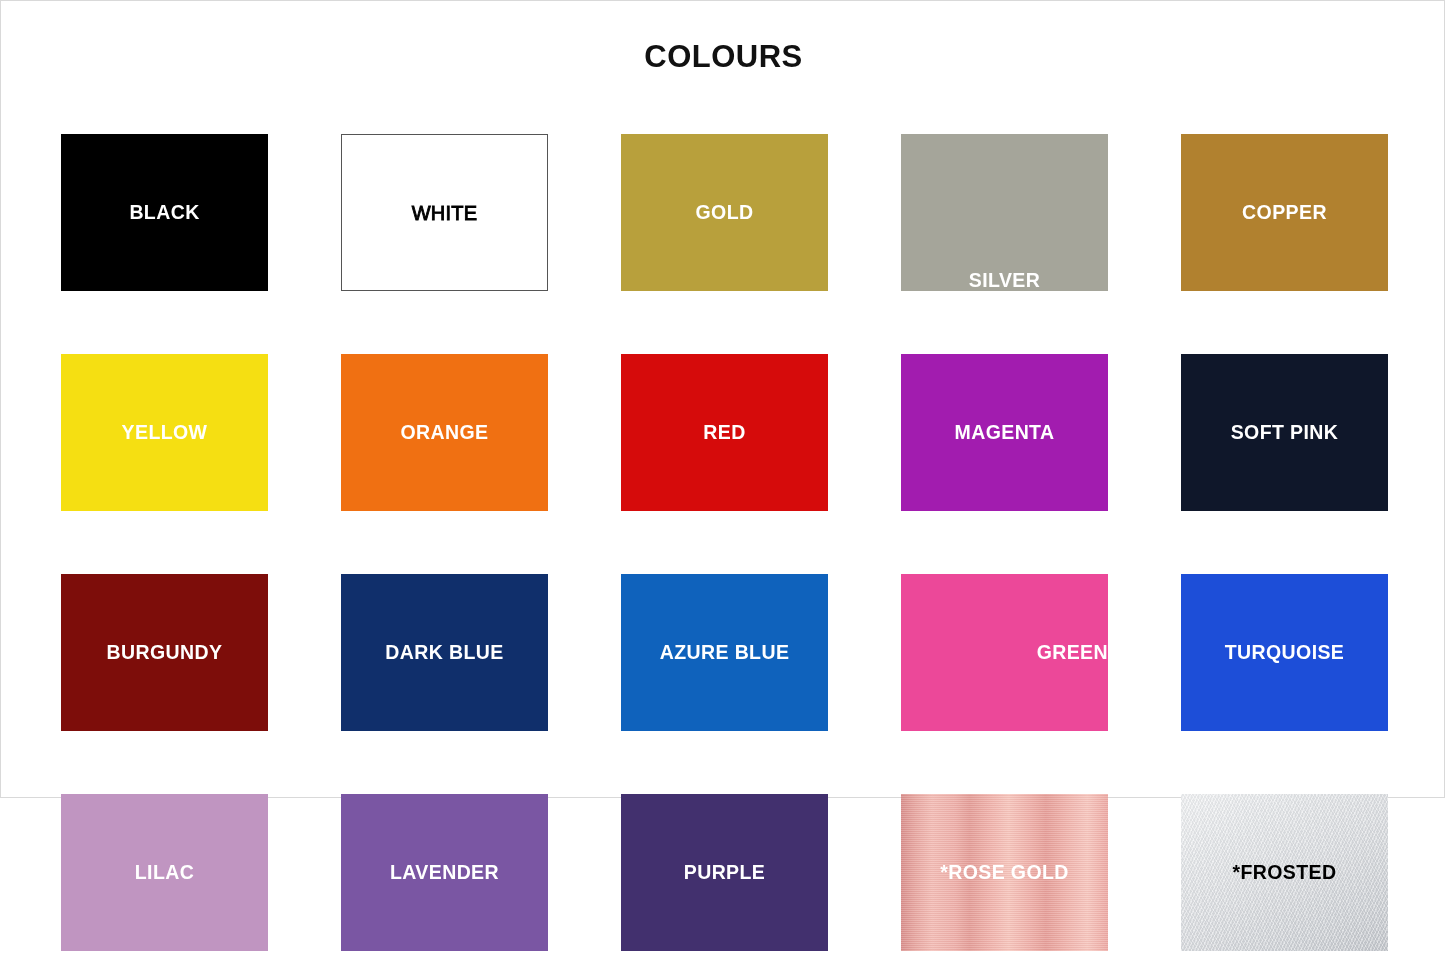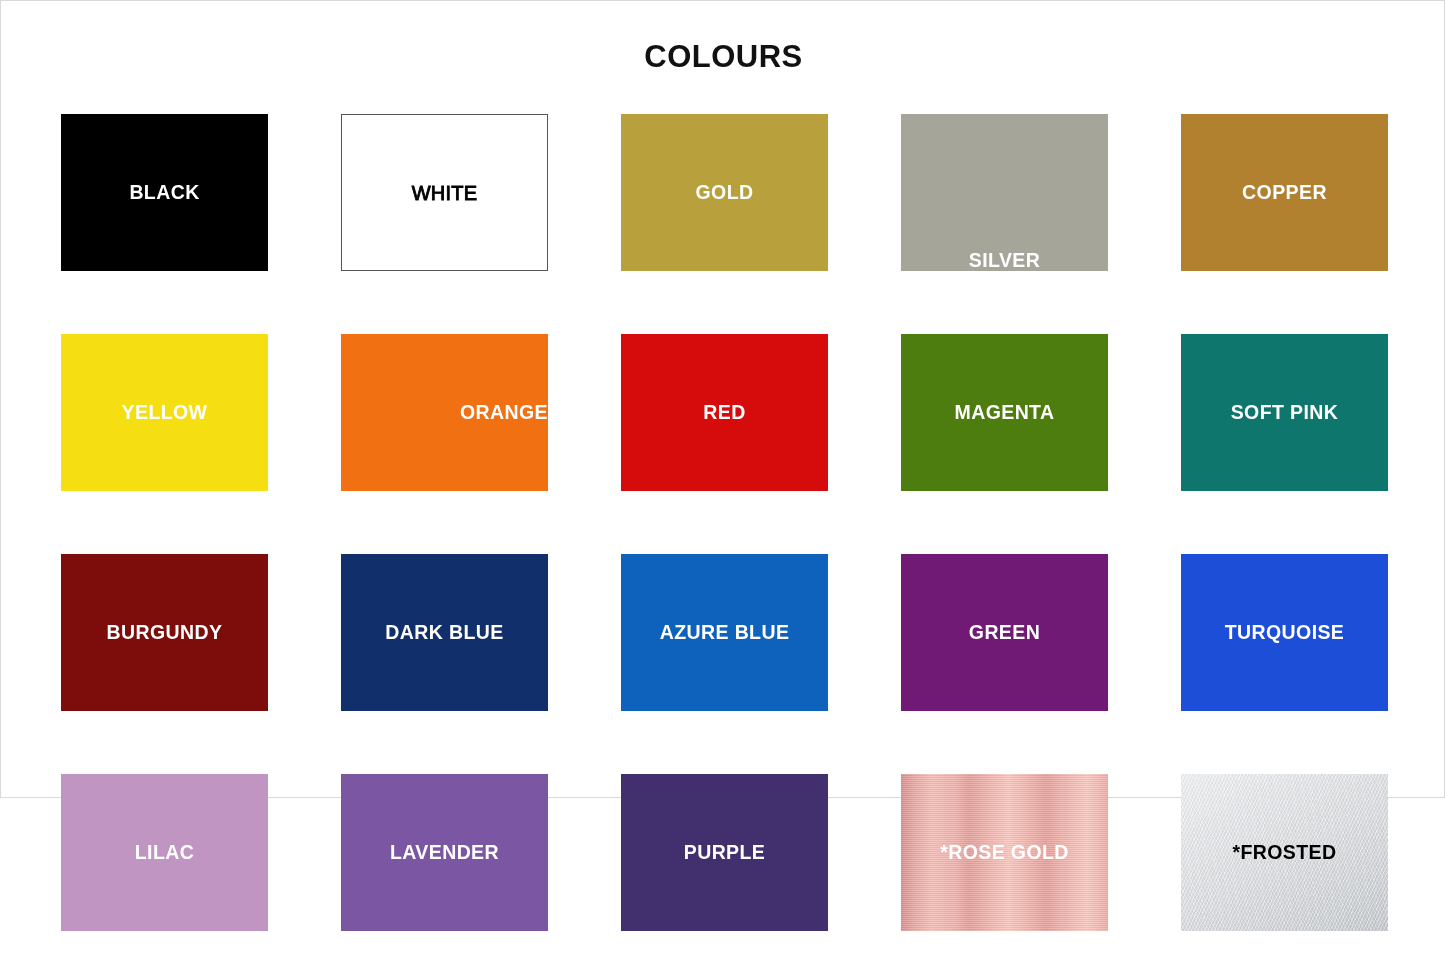--- a/index.html
+++ b/index.html
@@ -51,20 +51,21 @@
 
   .swatch {
     position: relative;
     width: 207px;
     height: 157px;
     display: flex;
     align-items: center;
     justify-content: center;
     box-sizing: border-box;
     overflow: hidden;
+    margin-top: 20px;
   }
 
   .swatch-label {
     position: relative;
     z-index: 2;
     font-family: "Liberation Sans", sans-serif;
     font-size: 19.5px;
     font-weight: bold;
     letter-spacing: 0.4px;
     text-align: center;
@@ -161,42 +162,42 @@
       </div>
       <div class="swatch text-light" style="background-color: rgb(165, 165, 154); align-items: flex-end;">
         <span class="swatch-label">SILVER</span>
       </div>
       <div class="swatch text-light" style="background-color: rgb(177, 129, 47);">
         <span class="swatch-label">COPPER</span>
       </div>
       <div class="swatch text-light" style="background-color: rgb(245, 223, 18);">
         <span class="swatch-label">YELLOW</span>
       </div>
-      <div class="swatch text-light" style="background-color: rgb(240, 112, 18); justify-content: flex-end;">
+      <div class="swatch text-light" style="background-color: rgb(240, 112, 18);">
         <span class="swatch-label">ORANGE</span>
       </div>
       <div class="swatch text-light" style="background-color: rgb(214, 11, 11);">
         <span class="swatch-label">RED</span>
       </div>
-      <div class="swatch text-light" style="background-color: #4d7c0f;">
+      <div class="swatch text-light" style="background-color: #a21caf;">
         <span class="swatch-label">MAGENTA</span>
       </div>
-      <div class="swatch text-light" style="background-color: #0f766e; justify-content: center;">
+      <div class="swatch text-light" style="background-color: #0f172a; justify-content: center;">
         <span class="swatch-label">SOFT PINK</span>
       </div>
       <div class="swatch text-light" style="background-color: rgb(125, 13, 10);">
         <span class="swatch-label">BURGUNDY</span>
       </div>
       <div class="swatch text-light" style="background-color: rgb(16, 47, 107);">
         <span class="swatch-label">DARK BLUE</span>
       </div>
       <div class="swatch text-light" style="background-color: rgb(15, 98, 188);">
         <span class="swatch-label">AZURE BLUE</span>
       </div>
-      <div class="swatch text-light" style="background-color: #701a75;">
+      <div class="swatch text-light" style="background-color: #ec4899; justify-content: flex-end;">
         <span class="swatch-label">GREEN</span>
       </div>
       <div class="swatch text-light" style="background-color: #1d4ed8; align-items: center;">
         <span class="swatch-label">TURQUOISE</span>
       </div>
       <div class="swatch text-light" style="background-color: rgb(192, 149, 193);">
         <span class="swatch-label">LILAC</span>
       </div>
       <div class="swatch text-light" style="background-color: rgb(122, 86, 163);">
         <span class="swatch-label">LAVENDER</span>

